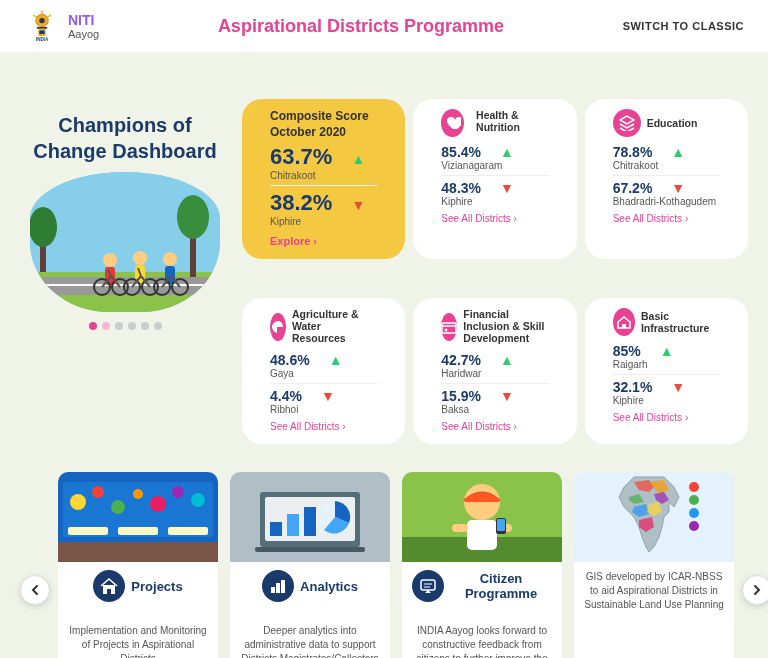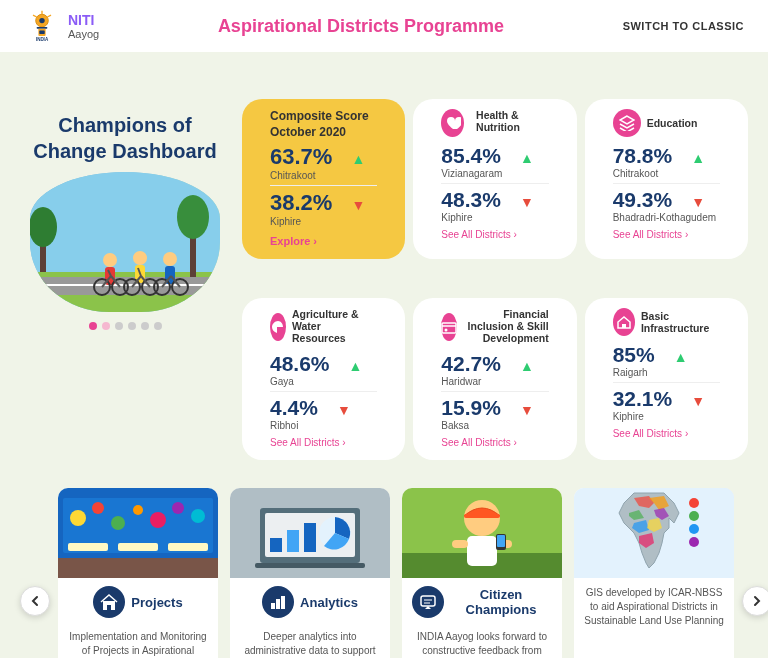--- a/index.html
+++ b/index.html
@@ -158,21 +158,21 @@
       font-weight: 700;
       line-height: 1.3;
     }
     .stat-row {
       display: flex;
       align-items: baseline;
       gap: 19px;
       margin-top: 4px;
     }
     .stat-value {
-      font-size: 21px;
+      font-size: 14px;
       font-weight: 700;
       color: #1a3a6b;
     }
     .card.composite .stat-value {
       font-size: 22px;
     }
     .arrow-up {
       color: #2ecc71;
       font-size: 14px;
       font-weight: 700;
@@ -243,21 +243,21 @@
       padding: 8px 10px;
       display: flex;
       flex-direction: column;
       align-items: center;
       flex: 1;
     }
     .project-icon-row {
       display: flex;
       align-items: center;
       gap: 6px;
-      margin-bottom: 12px;
+      margin-bottom: 22px;
     }
     .project-circle-icon {
       width: 32px;
       height: 32px;
       border-radius: 50%;
       background: #1a3a6b;
       display: flex;
       align-items: center;
       justify-content: center;
       flex-shrink: 0;
@@ -471,21 +471,21 @@
           </div>
           <div class="card-category">Education</div>
         </div>
         <div class="stat-row">
           <span class="stat-value">78.8%</span>
           <span class="arrow-up">▲</span>
         </div>
         <div class="stat-label">Chitrakoot</div>
         <div class="divider-line"></div>
         <div class="stat-row">
-          <span class="stat-value">49.3%</span>
+          <span class="stat-value">67.2%</span>
           <span class="arrow-down">▼</span>
         </div>
         <div class="stat-label">Bhadradri-Kothagudem</div>
         <div class="see-all-link">See All Districts ›</div>
       </div>
 
       <div class="card">
         <div style="display:flex;align-items:center;gap:6px;margin-bottom:3px;">
           <div class="card-icon">
             <svg viewBox="0 0 16 16" xmlns="http://www.w3.org/2000/svg">
@@ -502,21 +502,21 @@
         <div class="divider-line"></div>
         <div class="stat-row">
           <span class="stat-value">4.4%</span>
           <span class="arrow-down">▼</span>
         </div>
         <div class="stat-label">Ribhoi</div>
         <div class="see-all-link">See All Districts ›</div>
       </div>
 
       <div class="card">
-        <div style="display:flex;align-items:center;gap:6px;margin-bottom:3px;text-align:right;">
+        <div style="display:flex;align-items:center;gap:6px;margin-bottom:3px;">
           <div class="card-icon">
             <svg viewBox="0 0 16 16" xmlns="http://www.w3.org/2000/svg">
                 <rect x="1" y="4" width="14" height="10" rx="1" fill="none" stroke="#fff" stroke-width="1.5"></rect>
                 <path d="M1 7h14" stroke="#fff" stroke-width="1.5"></path>
                 <circle cx="5" cy="11" r="1.5" fill="#fff"></circle>
               </svg>
           </div>
           <div class="card-category">Financial Inclusion &amp; Skill Development</div>
         </div>
         <div class="stat-row">
@@ -673,21 +673,21 @@
         <div class="project-card-body">
           <div class="project-icon-row">
             <div class="project-circle-icon">
               <svg viewBox="0 0 18 18" xmlns="http://www.w3.org/2000/svg">
                   <rect x="2" y="3" width="14" height="10" rx="2" fill="none" stroke="#fff" stroke-width="1.5"></rect>
                   <path d="M6 16l3-3 3 3" fill="#fff"></path>
                   <line x1="5" y1="7" x2="13" y2="7" stroke="#fff" stroke-width="1.2"></line>
                   <line x1="5" y1="10" x2="11" y2="10" stroke="#fff" stroke-width="1.2"></line>
                 </svg>
             </div>
-            <span class="project-title">Citizen Champions</span>
+            <span class="project-title">Citizen Programme</span>
           </div>
           <p class="project-desc">INDIA Aayog looks forward to constructive feedback from citizens to further improve the</p>
           <button class="project-btn">Feedback</button>
         </div>
       </div>
 
       <div class="project-card">
         <div class="project-card-image map-card-image">
 
           <svg width="160" height="90" viewBox="0 0 160 90" xmlns="http://www.w3.org/2000/svg">

